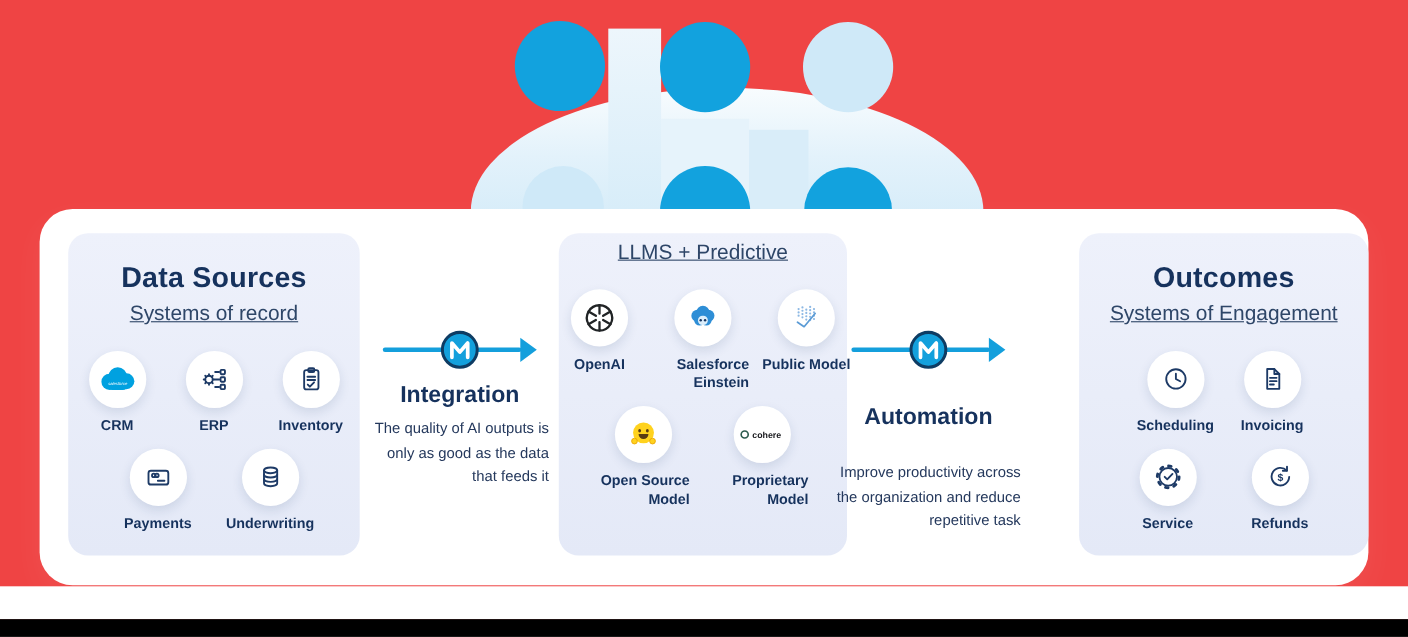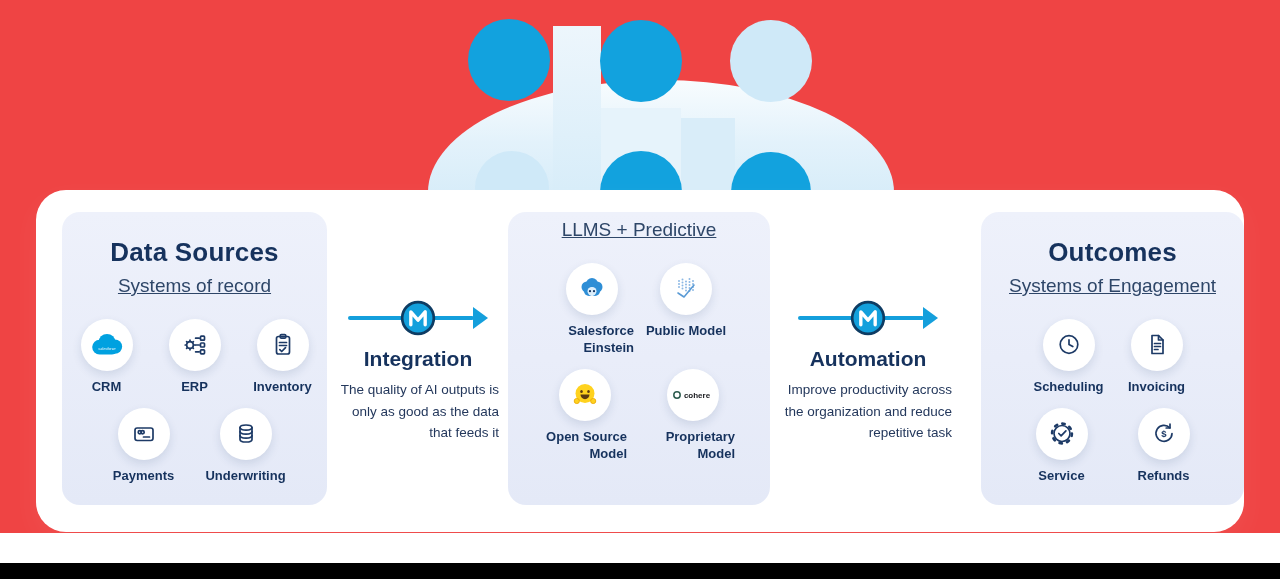--- a/index.html
+++ b/index.html
@@ -41,21 +41,21 @@
   .p1 .item{width:84px;}
   .icon-circle{width:52px;height:52px;background:#fff;border-radius:50%;
                box-shadow:0 4px 10px rgba(30,60,110,.13);
                display:flex;align-items:center;justify-content:center;}
   .item-label{margin-top:8px;font-size:13px;font-weight:bold;color:#16325d;
               text-align:right;line-height:1.3;}
 
   
   .connector{position:absolute;top:298px;display:flex;flex-direction:column;align-items:center;z-index:3;}
   .c0{left:337px;width:162px;}
-  .c1{left:784px;width:168px;}
+  .c1{left:760px;width:168px;gap:20px;}
   .arrow{position:relative;width:140px;height:40px;}
   .arrow-line{position:absolute;left:0;top:18px;width:126px;height:4px;background:#149fdc;border-radius:2px;}
   .arrow-head{position:absolute;right:0;top:9px;width:0;height:0;
               border-left:15px solid #149fdc;border-top:11px solid transparent;border-bottom:11px solid transparent;}
   .mule{position:absolute;left:50%;top:50%;transform:translate(-50%,-50%);}
   .connector-title{margin-top:9px;font-size:21px;font-weight:bold;color:#16325d;}
   .connector-desc{margin-top:8px;font-size:13.5px;font-weight:500;color:#24385c;
                   text-align:right;line-height:1.6;}
 
   svg{display:block;}
@@ -168,20 +168,35 @@
         <path d="M11.2,24.5 V12.2 l6.8,7.8 6.8,-7.8 V24.5" fill="none" stroke="#ffffff" stroke-width="3.2" stroke-linecap="round" stroke-linejoin="round"></path>
       </svg>
     </div>
     <div class="connector-title">Integration</div>
     <div class="connector-desc">The quality of AI outputs is only as good as the data that feeds it</div>
   </div>
 
   <div class="panel p1">
     <div class="panel-sub">LLMS + Predictive</div>
     <div class="row row1">
+      <div class="item">
+        <div class="icon-circle">
+          <svg width="30" height="30" viewBox="-15 -15 30 30">
+            <g fill="none" stroke="#212426" stroke-width="2.1" stroke-linecap="round" stroke-linejoin="round">
+              <path d="M0,-11.5 A11.5,11.5 0 0 1 9.96,-5.75 L3.3,-1.9"></path>
+              <path d="M0,-11.5 A11.5,11.5 0 0 1 9.96,-5.75 L3.3,-1.9" transform="rotate(60)"></path>
+              <path d="M0,-11.5 A11.5,11.5 0 0 1 9.96,-5.75 L3.3,-1.9" transform="rotate(120)"></path>
+              <path d="M0,-11.5 A11.5,11.5 0 0 1 9.96,-5.75 L3.3,-1.9" transform="rotate(180)"></path>
+              <path d="M0,-11.5 A11.5,11.5 0 0 1 9.96,-5.75 L3.3,-1.9" transform="rotate(240)"></path>
+              <path d="M0,-11.5 A11.5,11.5 0 0 1 9.96,-5.75 L3.3,-1.9" transform="rotate(300)"></path>
+            </g>
+          </svg>
+        </div>
+        <div class="item-label">OpenAI</div>
+      </div>
       <div class="item">
         <div class="icon-circle">
           <svg width="30" height="30" viewBox="0 0 30 30">
             <g fill="#2e8ed6">
               <circle cx="10" cy="13" r="5.5"></circle>
                 <circle cx="15" cy="10" r="6"></circle>
               <circle cx="20" cy="13" r="5.5"></circle>
                 <circle cx="12" cy="17" r="5"></circle>
                 <circle cx="18" cy="17" r="5"></circle>
             </g>

